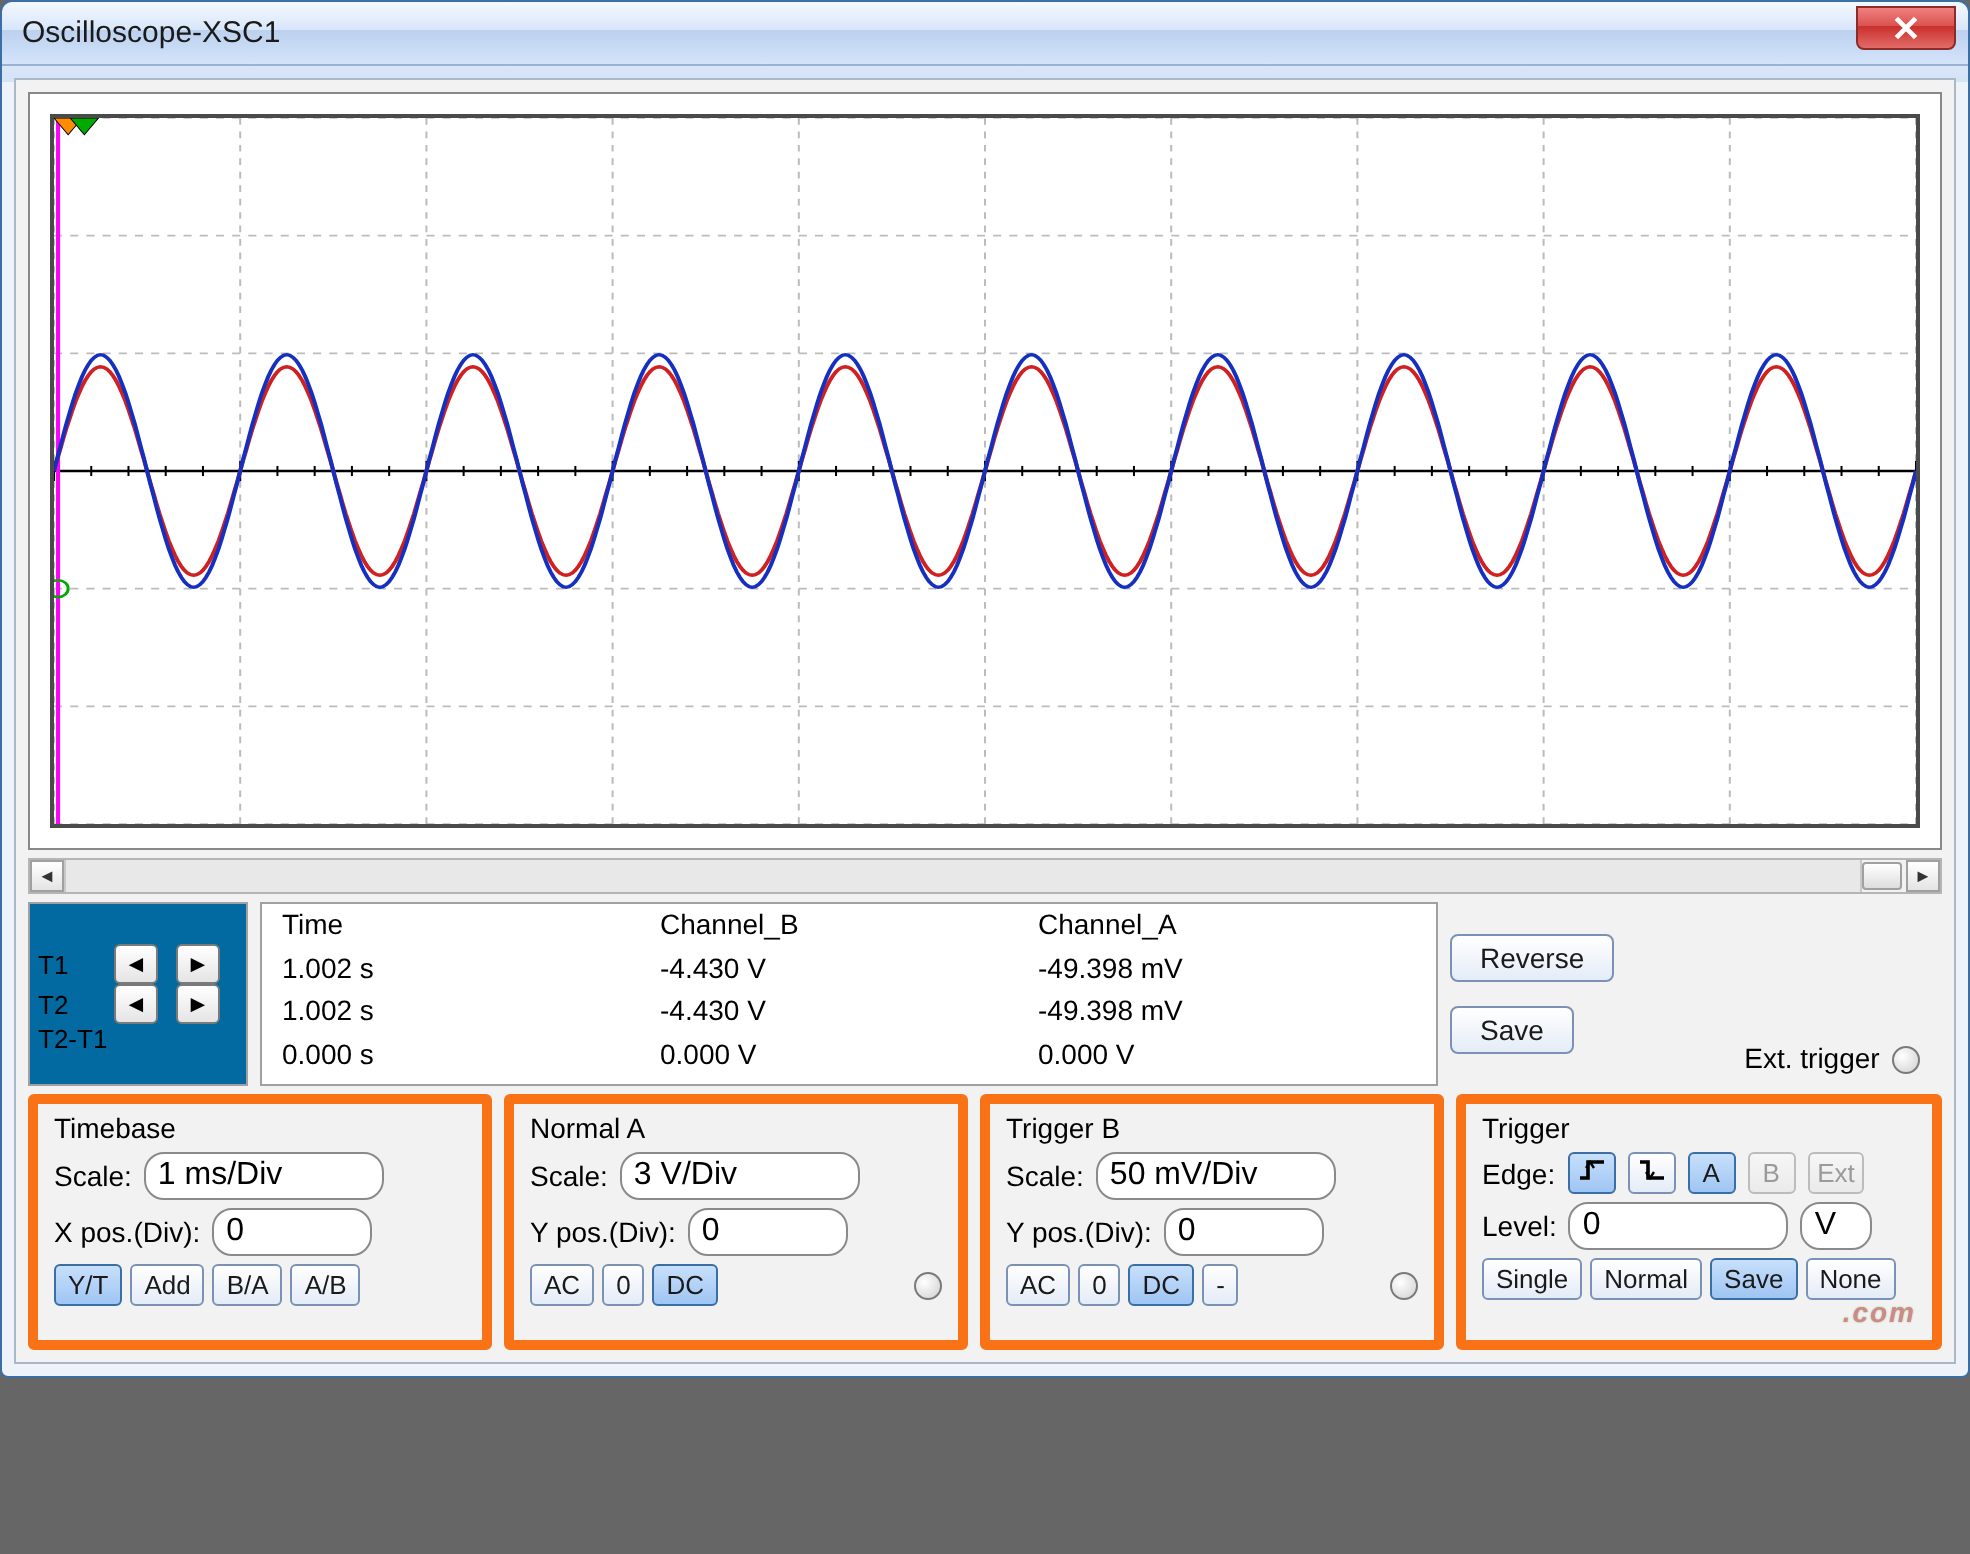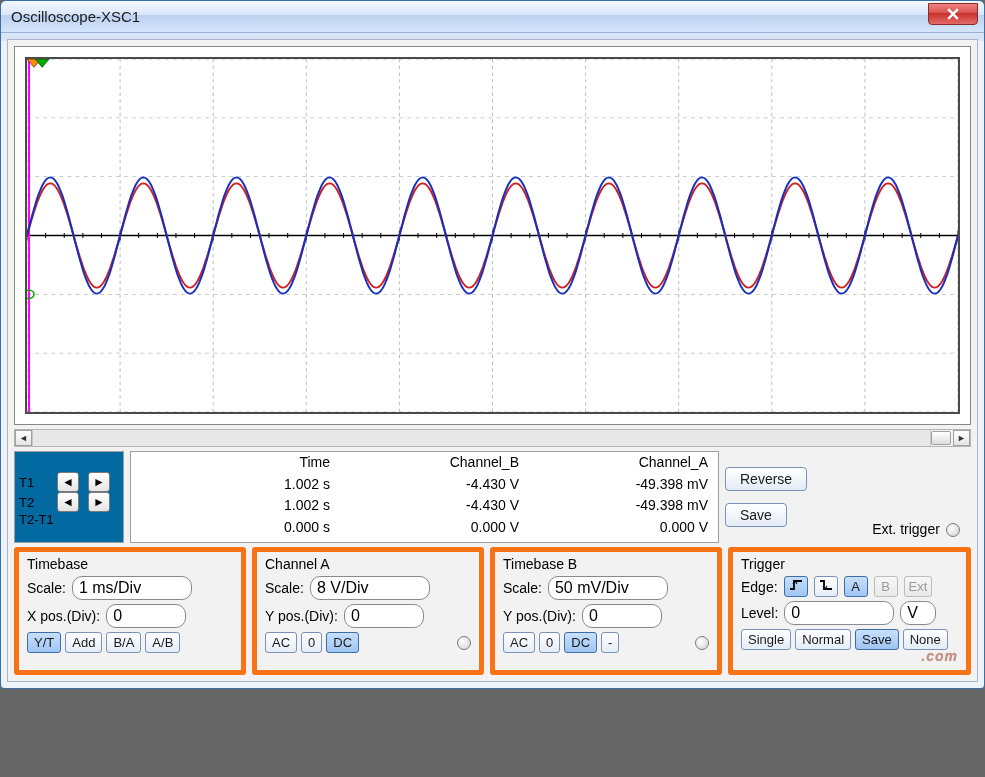--- a/index.html
+++ b/index.html
@@ -122,21 +122,21 @@
     cursor:pointer;
   }
   .cursor-table {
     flex: 1;
     background:#fff;
     border:1px solid #a0a0a0;
     padding: 2px 10px;
     display:grid;
     grid-template-columns: repeat(3, 1fr);
     grid-template-rows: repeat(4, 1fr);
-    text-align:right;
+    text-align:left;
     font-size:14px;
   }
   .cursor-table .hdr { font-weight: normal; }
   .right-btns {
     width: 130px;
     display:flex;
     flex-direction:column;
     justify-content:center;
     gap: 12px;
     align-items:flex-start;
@@ -386,40 +386,40 @@
         </div>
         <div class="btnrow">
           <div class="btn small active">Y/T</div>
           <div class="btn small">Add</div>
           <div class="btn small">B/A</div>
           <div class="btn small">A/B</div>
         </div>
       </div>
 
       <div class="group chan-g">
-        <div class="gtitle">Channel A</div>
+        <div class="gtitle">Normal A</div>
         <div class="row">
           <label>Scale:</label>
-          <span class="vfield" style="min-width:120px">8 V/Div</span>
+          <span class="vfield" style="min-width:120px">3 V/Div</span>
         </div>
         <div class="row">
           <label>Y pos.(Div):</label>
           <span class="vfield">0</span>
         </div>
         <div class="btnrow">
           <div class="btn small">AC</div>
           <div class="btn small">0</div>
           <div class="btn small active">DC</div>
           <span style="flex:1"></span>
           <span class="radio-dot"></span>
         </div>
       </div>
 
       <div class="group chan-g">
-        <div class="gtitle">Timebase B</div>
+        <div class="gtitle">Trigger B</div>
         <div class="row">
           <label>Scale:</label>
           <span class="vfield" style="min-width:120px">50 mV/Div</span>
         </div>
         <div class="row">
           <label>Y pos.(Div):</label>
           <span class="vfield">0</span>
         </div>
         <div class="btnrow">
           <div class="btn small">AC</div>

